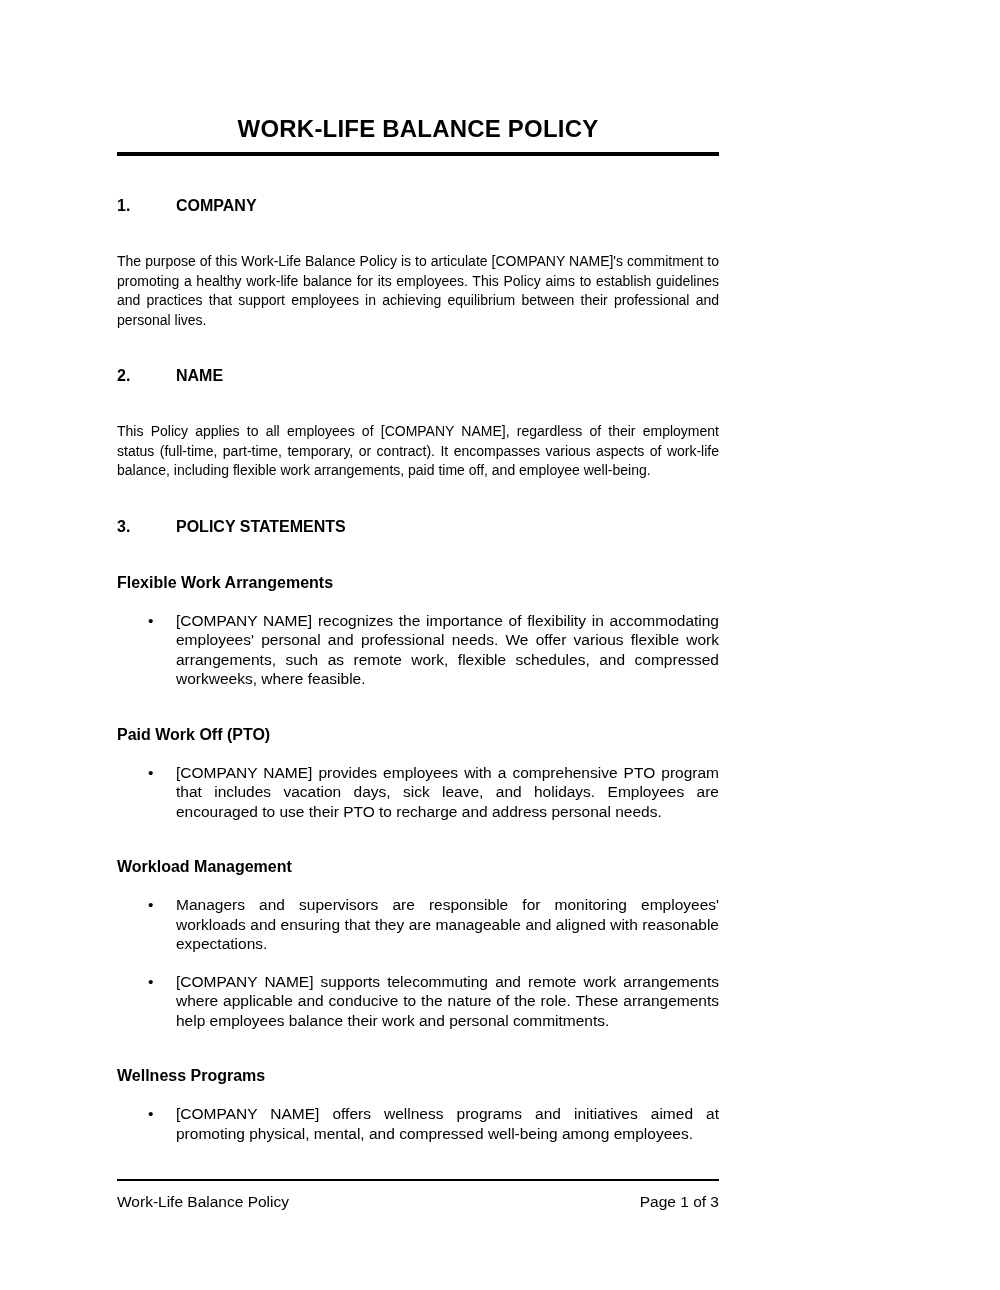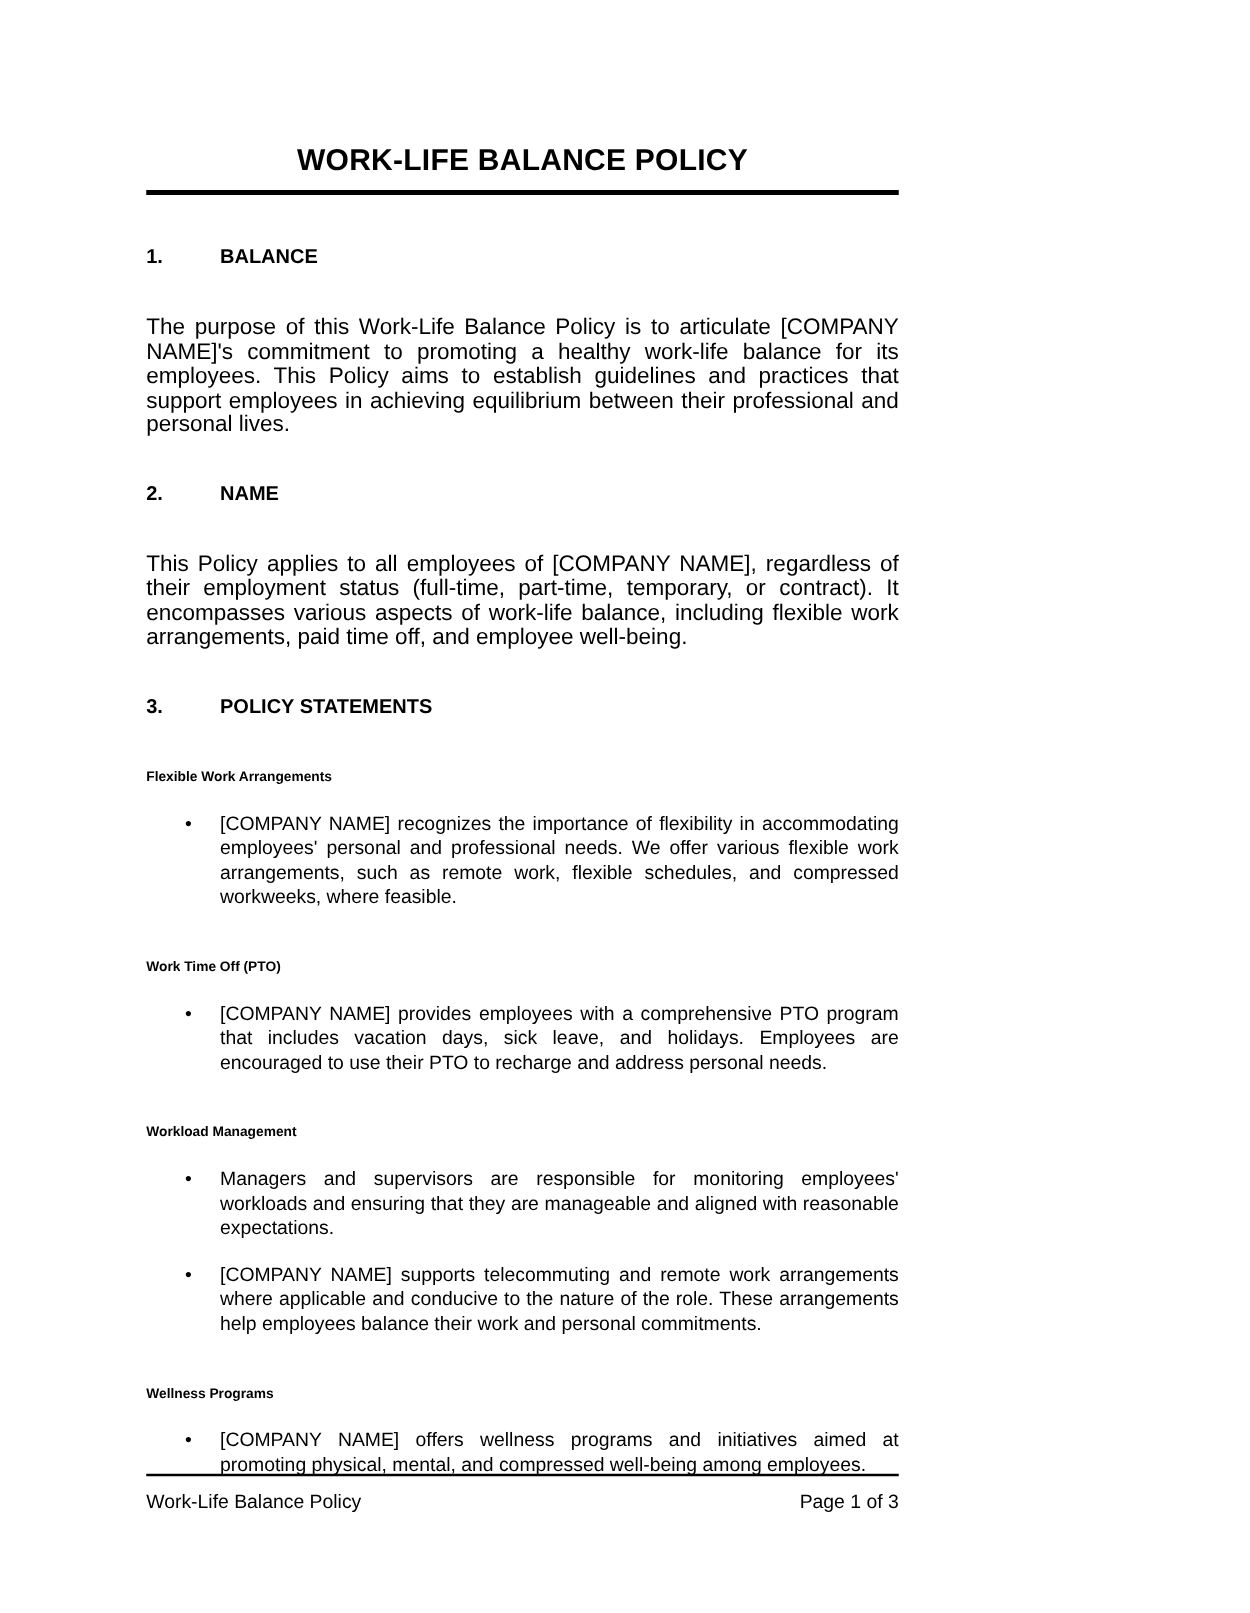--- a/index.html
+++ b/index.html
@@ -39,27 +39,27 @@
     line-height: 20px;
     font-weight: bold;
   }
   .num-heading.first { margin-top: 40px; }
   .num-heading .num {
     width: 59px;
     flex: 0 0 59px;
   }
   .body-para {
     margin-top: 36px;
-    font-size: 18px;
+    font-size: 14px;
     line-height: 19.5px;
     text-align: justify;
   }
   .sub-heading {
     margin-top: 36px;
-    font-size: 11px;
+    font-size: 16px;
     line-height: 20px;
     font-weight: bold;
   }
   .bullet-item {
     display: flex;
     margin-top: 18px;
     font-size: 15.5px;
     line-height: 19.5px;
   }
   .bullet-item .marker {
@@ -94,42 +94,42 @@
 </head>
 <body>
 
 <div class="page">
 
   <div class="doc-title">WORK-LIFE BALANCE POLICY</div>
   <div class="title-rule"></div>
 
   <div class="num-heading first">
     <span class="num">1.</span>
-    <span>BALANCE</span>
+    <span>COMPANY</span>
   </div>
   <div class="body-para">The purpose of this Work-Life Balance Policy is to articulate [COMPANY NAME]'s commitment to promoting a healthy work-life balance for its employees. This Policy aims to establish guidelines and practices that support employees in achieving equilibrium between their professional and personal lives.</div>
 
   <div class="num-heading">
     <span class="num">2.</span>
     <span>NAME</span>
   </div>
   <div class="body-para">This Policy applies to all employees of [COMPANY NAME], regardless of their employment status (full-time, part-time, temporary, or contract). It encompasses various aspects of work-life balance, including flexible work arrangements, paid time off, and employee well-being.</div>
 
   <div class="num-heading">
     <span class="num">3.</span>
     <span>POLICY STATEMENTS</span>
   </div>
 
   <div class="sub-heading">Flexible Work Arrangements</div>
   <div class="bullet-item">
     <span class="marker">•</span>
     <span class="bullet-text">[COMPANY NAME] recognizes the importance of flexibility in accommodating employees' personal and professional needs. We offer various flexible work arrangements, such as remote work, flexible schedules, and compressed workweeks, where feasible.</span>
   </div>
 
-  <div class="sub-heading">Work Time Off (PTO)</div>
+  <div class="sub-heading">Paid Work Off (PTO)</div>
   <div class="bullet-item">
     <span class="marker">•</span>
     <span class="bullet-text">[COMPANY NAME] provides employees with a comprehensive PTO program that includes vacation days, sick leave, and holidays. Employees are encouraged to use their PTO to recharge and address personal needs.</span>
   </div>
 
   <div class="sub-heading">Workload Management</div>
   <div class="bullet-item">
     <span class="marker">•</span>
     <span class="bullet-text">Managers and supervisors are responsible for monitoring employees' workloads and ensuring that they are manageable and aligned with reasonable expectations.</span>
   </div>

